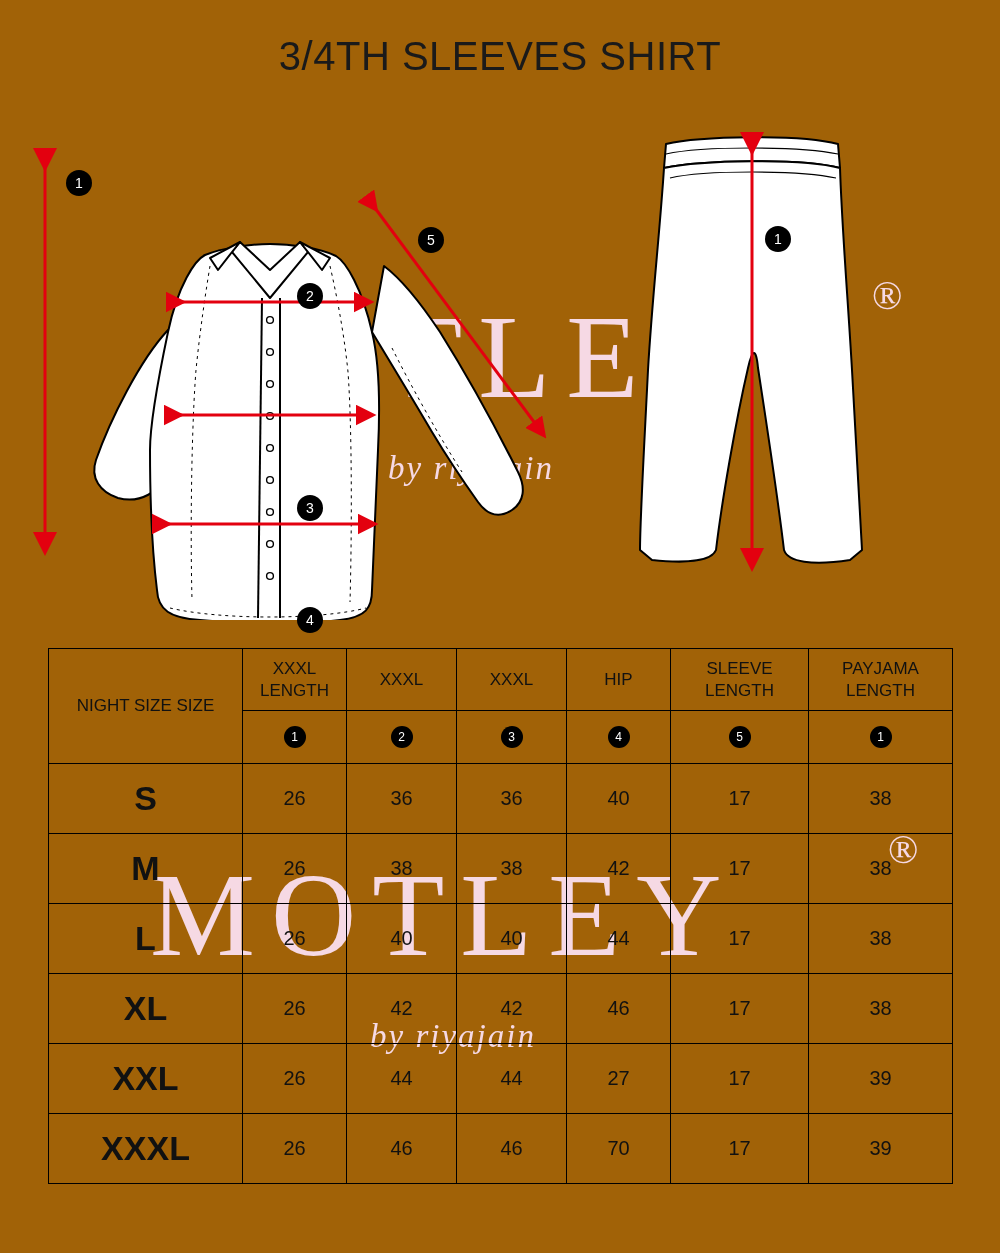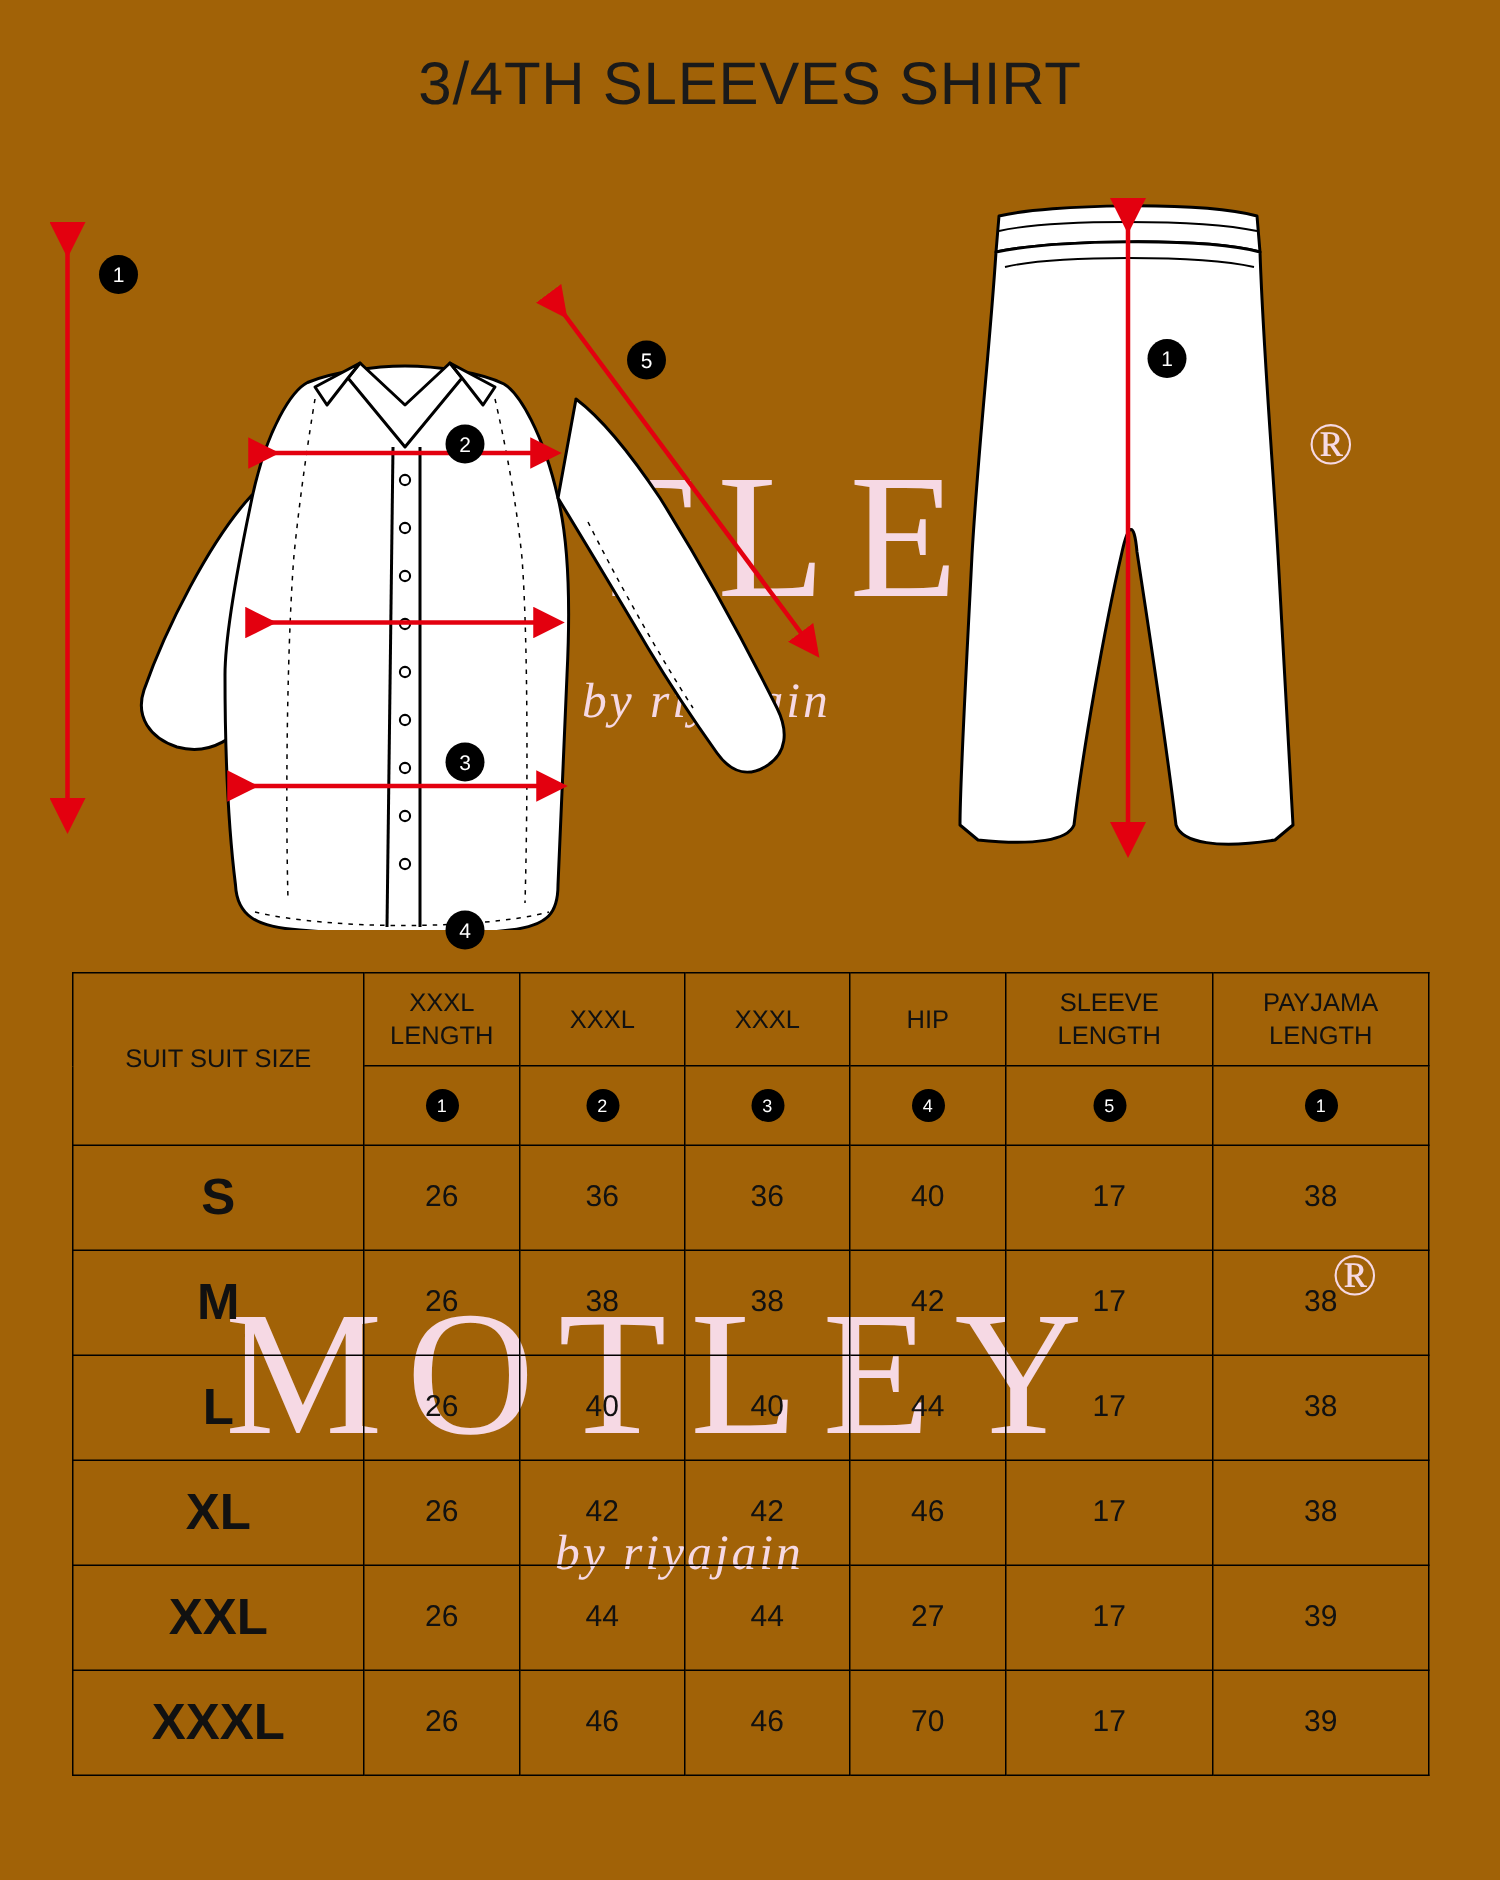--- a/index.html
+++ b/index.html
@@ -267,21 +267,21 @@
         <col style="width:194px">
         <col style="width:104px">
         <col style="width:110px">
         <col style="width:110px">
         <col style="width:104px">
         <col style="width:138px">
         <col style="width:144px">
       </colgroup>
       <tbody>
         <tr>
-          <td class="hdr-left" rowspan="2">SUIT SUIT SIZE</td>
+          <td class="hdr-left" rowspan="2">NIGHT SIZE SIZE</td>
           <td class="hdr-main">XXXL LENGTH</td>
           <td class="hdr-main">XXXL</td>
           <td class="hdr-main">XXXL</td>
           <td class="hdr-main">HIP</td>
           <td class="hdr-main">SLEEVE LENGTH</td>
           <td class="hdr-main">PAYJAMA LENGTH</td>
         </tr>
         <tr>
           <td class="hdr-num"><span class="bnum">1</span></td>
           <td class="hdr-num"><span class="bnum">2</span></td>

